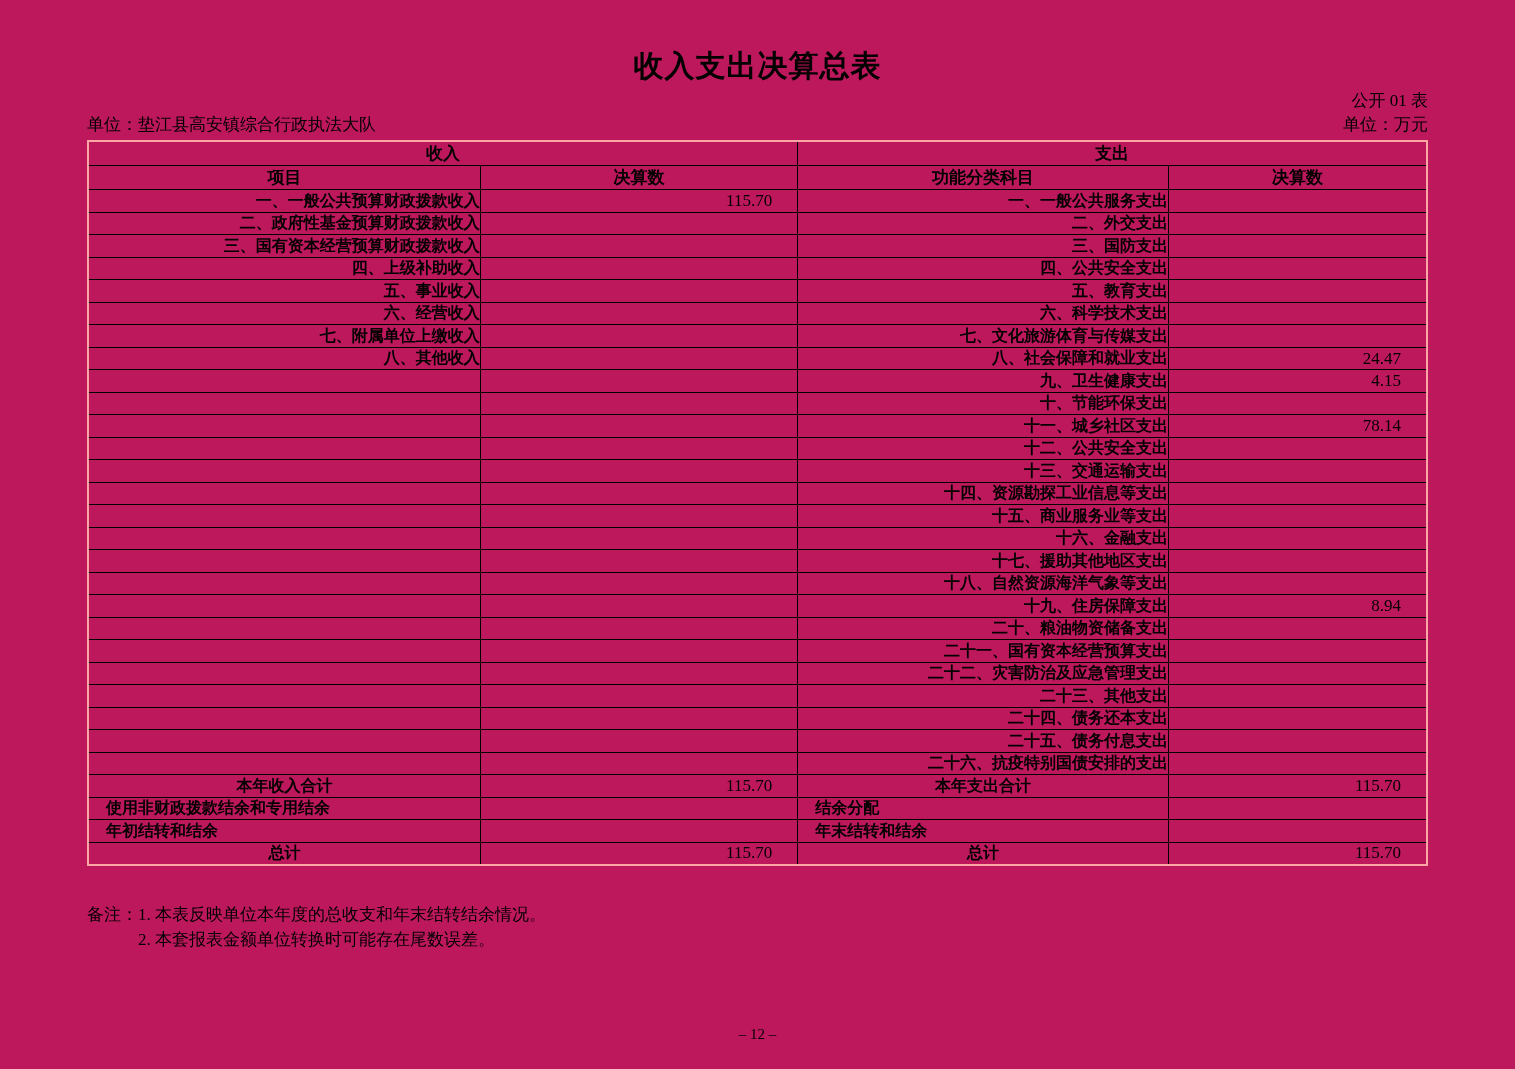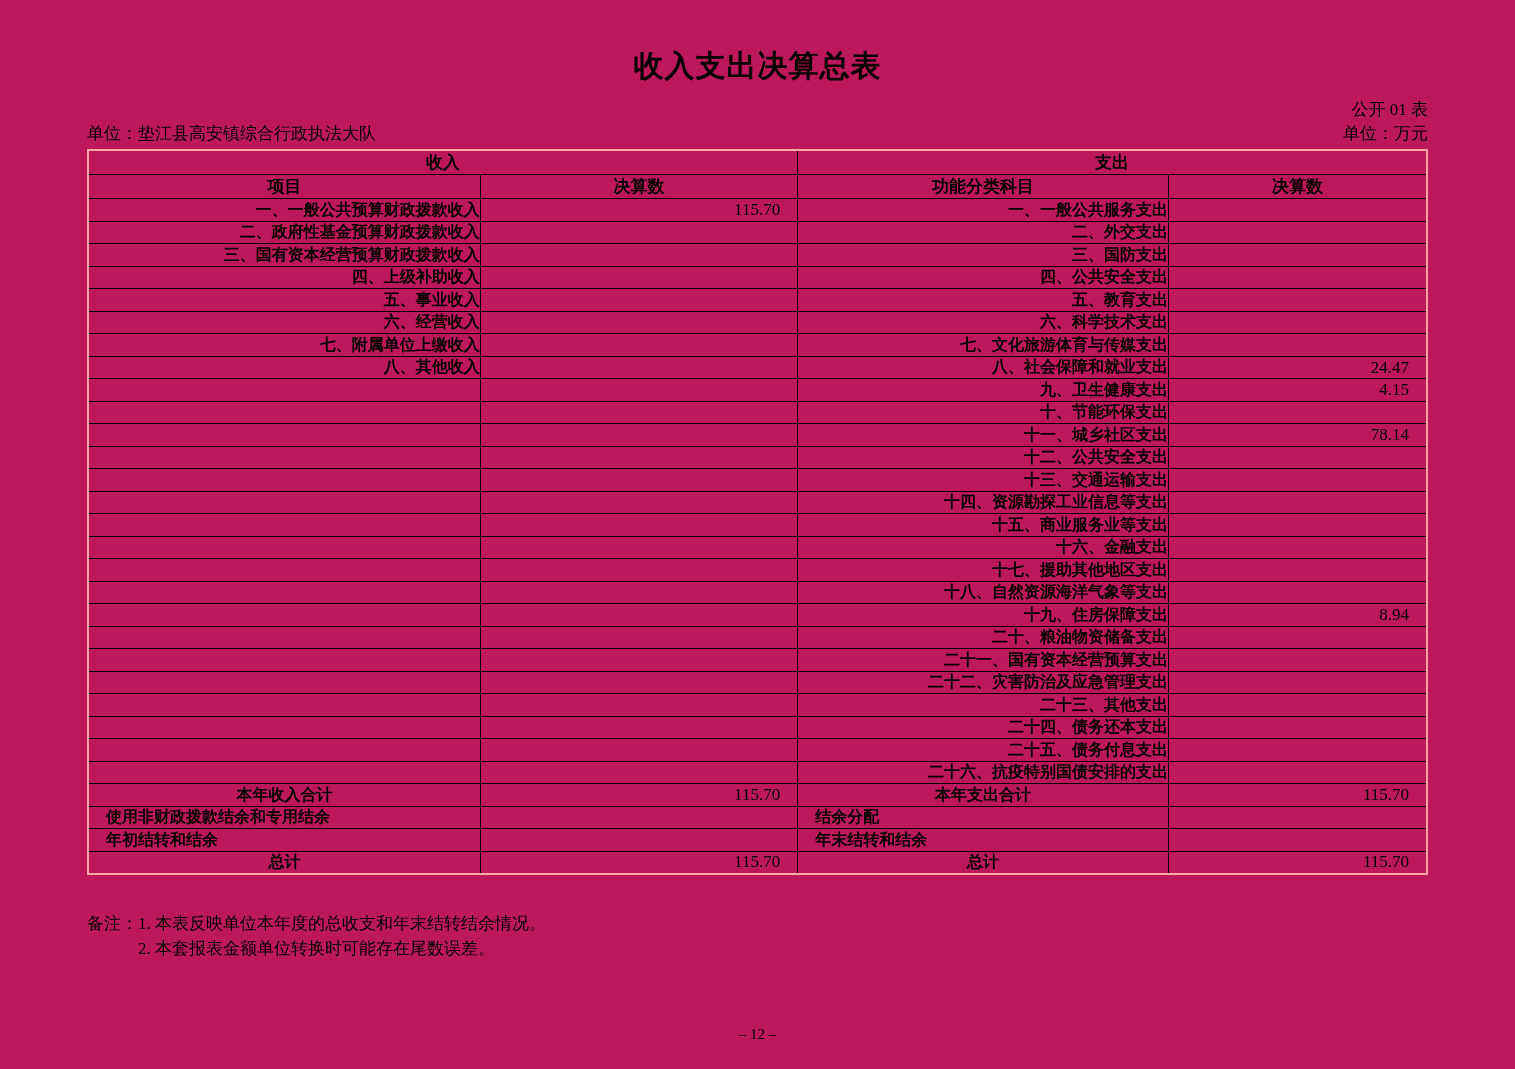--- a/index.html
+++ b/index.html
@@ -16,21 +16,21 @@
     background: #be185d;
   }
   .title {
     margin: 0; padding-top: 49px;
     text-align: center;
     font-size: 30px; font-weight: bold;
     letter-spacing: 1px;
     line-height: 1.1;
   }
   .meta-right {
-    margin-top: 18px;
+    margin-top: 9px;
     text-align: right;
     font-size: 17px;
     line-height: 1.2;
   }
   .meta-split {
     display: flex; justify-content: space-between;
     font-size: 17px;
     margin: 3px 0 4px 0;
     line-height: 1.3;
   }
@@ -54,21 +54,21 @@
     text-align: center;
   }
   .main-table td { height: 22.5px; font-size: 16px; }
   .main-table td.item {
     text-align: right;
     padding-left: 11px;
     font-weight: bold;
   }
   .main-table td.num {
     text-align: right;
-    padding-right: 17px;
+    padding-right: 25px;
     font-weight: normal;
     font-size: 17px;
   }
   .main-table td.label-center { text-align: center; font-weight: bold; }
   .main-table td.label-left { text-align: left; padding-left: 17px; font-weight: bold; }
   .notes {
     display: flex;
     margin-top: 36px;
     font-size: 17px;
     line-height: 1.5;

